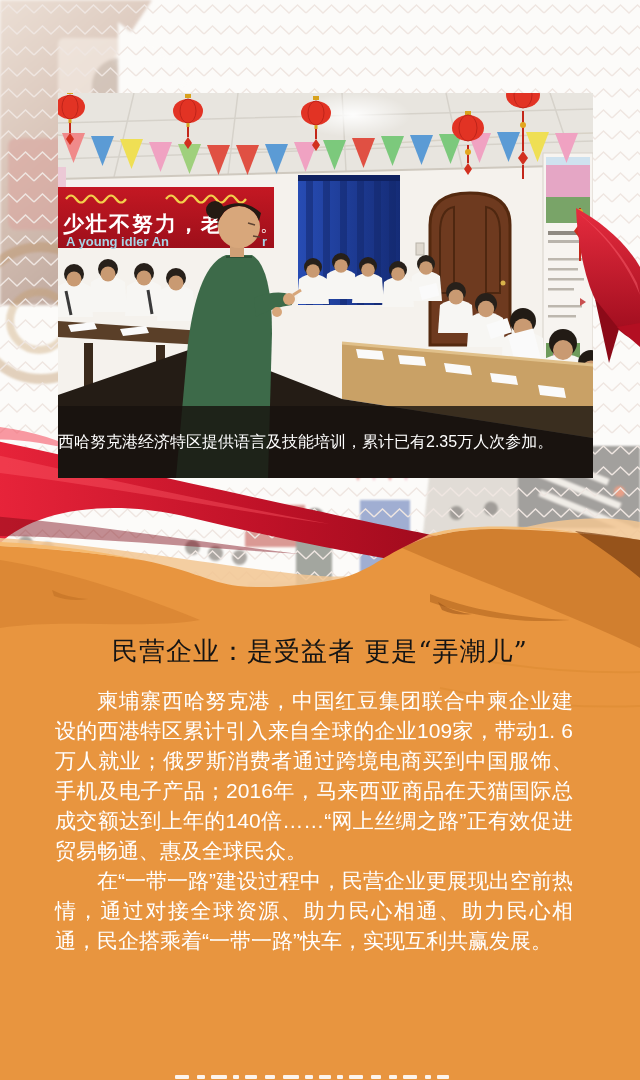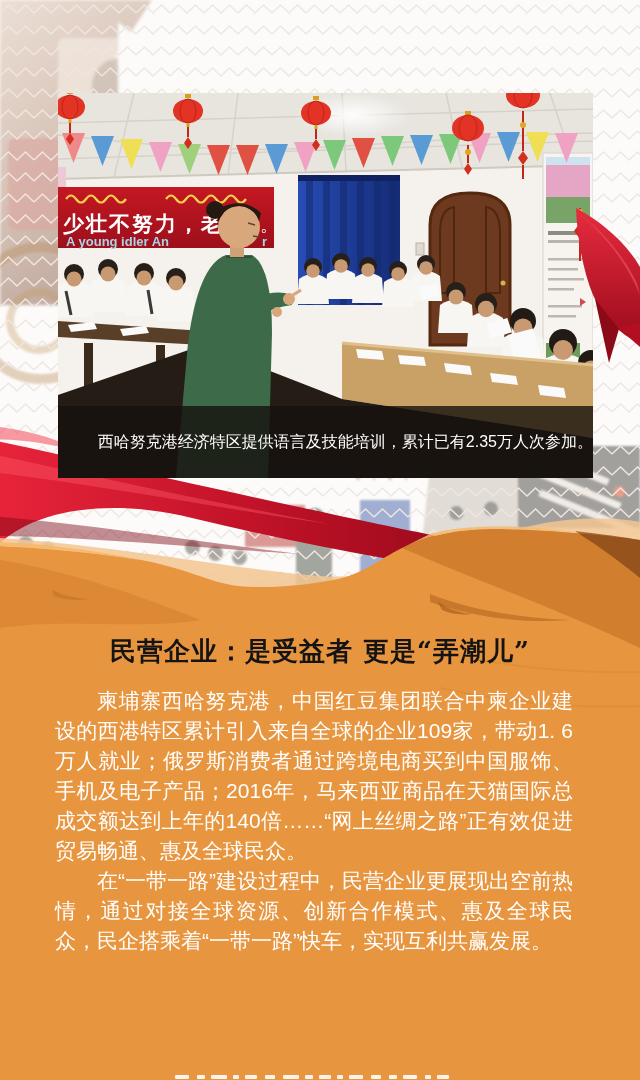--- a/index.html
+++ b/index.html
@@ -43,26 +43,26 @@
   
   .chevrons { position:absolute; left:0; top:0; }
   .ribbon-left { position:absolute; left:0; top:390px; }
   .ribbon-right { position:absolute; left:555px; top:195px; }
   .wave { position:absolute; left:0; top:498px; }
   .frag { position:absolute; left:175px; top:1073px; }
 
   
   .photo { position:absolute; left:58px; top:93px; width:535px; height:385px; overflow:hidden; background:#efece6; }
   .caption-bar { position:absolute; left:0; bottom:0; width:535px; height:72px;
-    background:rgba(22,18,14,.8); display:flex; align-items:center; justify-content:flex-end; }
+    background:rgba(22,18,14,.8); display:flex; align-items:center; justify-content:flex-start; }
   .caption-text { color:#ffffff; font-size:16px; letter-spacing:0; white-space:nowrap; }
 
   
   .article-title { position:absolute; left:0; top:634px; width:640px; text-align:center;
-    font-family:"DejaVu Serif","Liberation Serif",serif; font-weight:700; font-size:26px;
+    font-family:"DejaVu Serif","Liberation Serif",serif; font-weight:400; font-size:26px;
     color:#141414; letter-spacing:1px; }
   .article-body { position:absolute; left:55px; top:686px; width:518px; font-size:21px;
     line-height:30px; color:#ffffff; word-break:break-all; text-align:justify; }
   .article-body p { text-indent:2em; margin:0; }
 </style>
 </head>
 <body>
 
 <div class="stage">
 
@@ -430,21 +430,21 @@
     <path d="M52,92 q16,8 36,9 q-18,3 -34,-3 Z" fill="#b96a1e" opacity=".45"></path>
     <g stroke="#d9882f" stroke-width="2" fill="none" opacity=".45">
       <path d="M470,160 q80,16 170,14"></path>
         <path d="M440,190 q100,22 200,18"></path>
     </g>
   </svg>
 
   <h1 class="article-title">民营企业：是受益者 更是“弄潮儿”</h1>
   <div class="article-body">
     <p>柬埔寨西哈努克港，中国红豆集团联合中柬企业建设的西港特区累计引入来自全球的企业109家，带动1. 6万人就业；俄罗斯消费者通过跨境电商买到中国服饰、手机及电子产品；2016年，马来西亚商品在天猫国际总成交额达到上年的140倍……“网上丝绸之路”正有效促进贸易畅通、惠及全球民众。</p>
-    <p>在“一带一路”建设过程中，民营企业更展现出空前热情，通过对接全球资源、创新合作模式、惠及全球民众，民企搭乘着“一带一路”快车，实现互利共赢发展。</p>
+    <p>在“一带一路”建设过程中，民营企业更展现出空前热情，通过对接全球资源、助力民心相通、助力民心相通，民企搭乘着“一带一路”快车，实现互利共赢发展。</p>
   </div>
 
   <svg class="frag" width="300" height="7">
     <g fill="#ffffff" opacity=".9">
       <rect x="0" y="2" width="14" height="4" rx="1"></rect>
         <rect x="22" y="2" width="8" height="4" rx="1"></rect>
       <rect x="36" y="2" width="16" height="4" rx="1"></rect>
         <rect x="58" y="2" width="6" height="4" rx="1"></rect>
       <rect x="70" y="2" width="12" height="4" rx="1"></rect>
         <rect x="90" y="2" width="10" height="4" rx="1"></rect>

